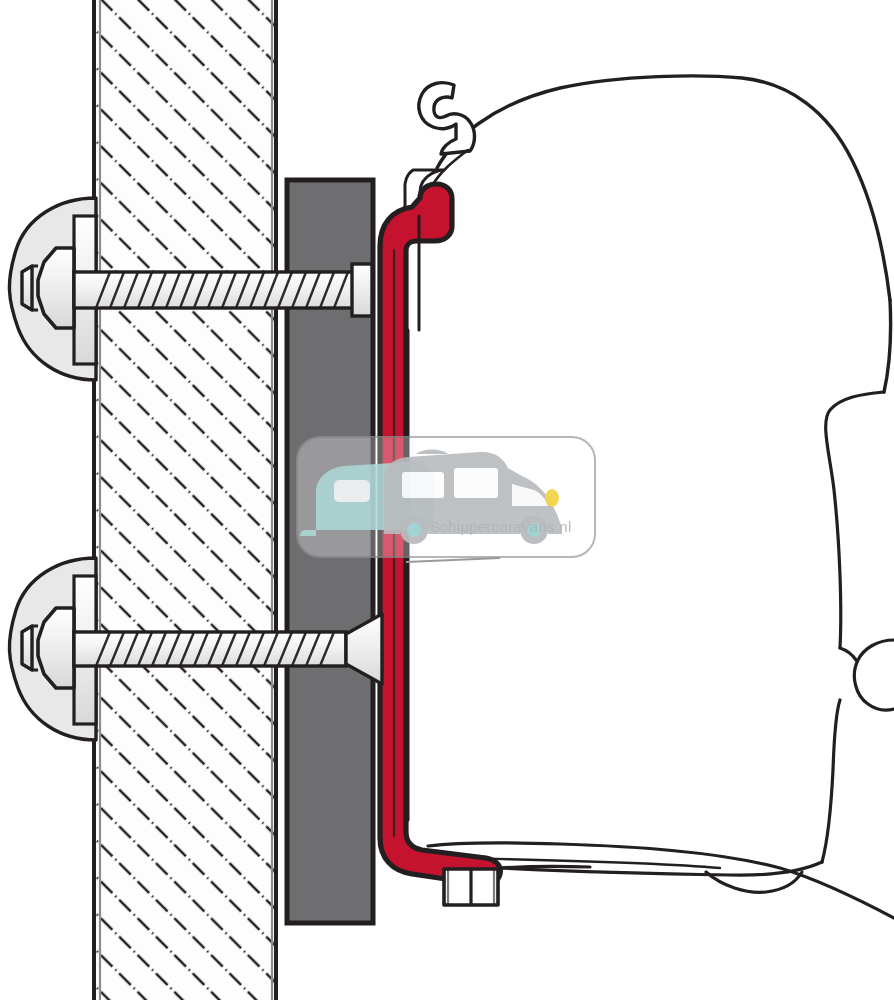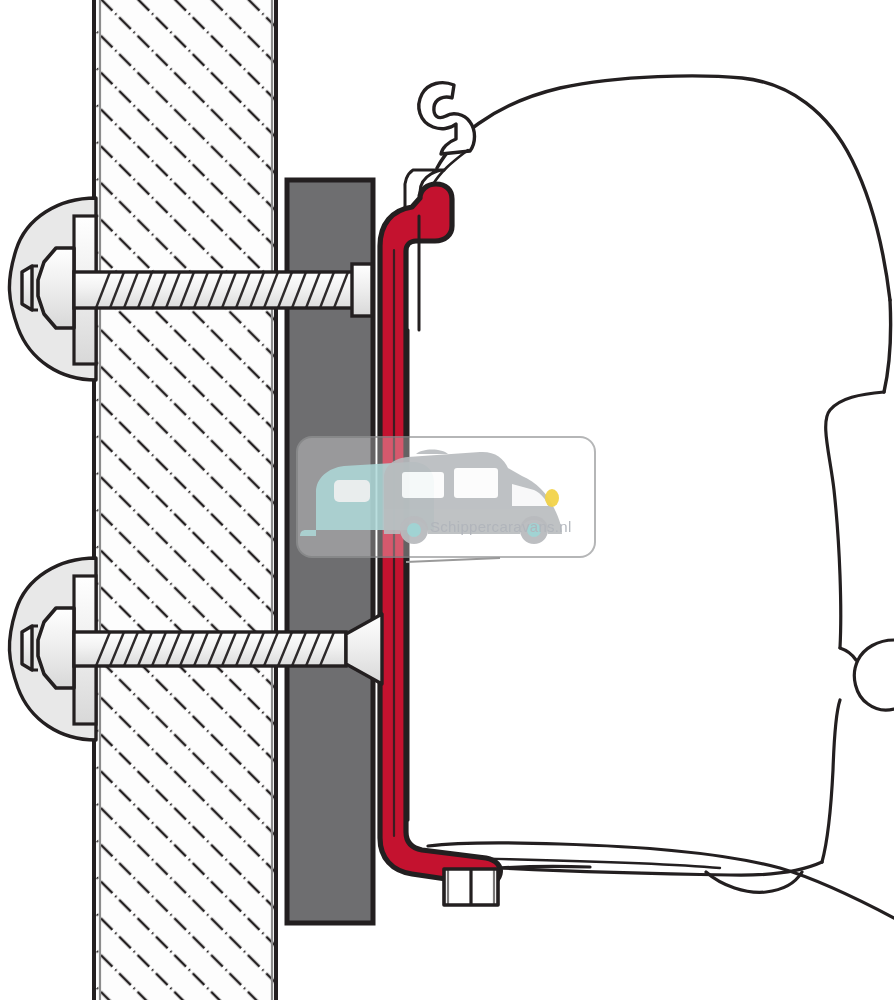--- a/index.html
+++ b/index.html
@@ -25,21 +25,21 @@
     height: 1000px;
   }
   
   #watermark {
     position: absolute;
     left: 296px;
     top: 436px;
     width: 300px;
     height: 122px;
     border: 2px solid rgba(120,122,124,0.55);
-    border-radius: 16px;
+    border-radius: 24px;
     background: rgba(255,255,255,0.30);
     box-sizing: border-box;
     pointer-events: none;
   }
   #watermark svg {
     position: absolute;
     left: 0; top: 0;
     width: 300px; height: 122px;
   }
   #wm-text {

